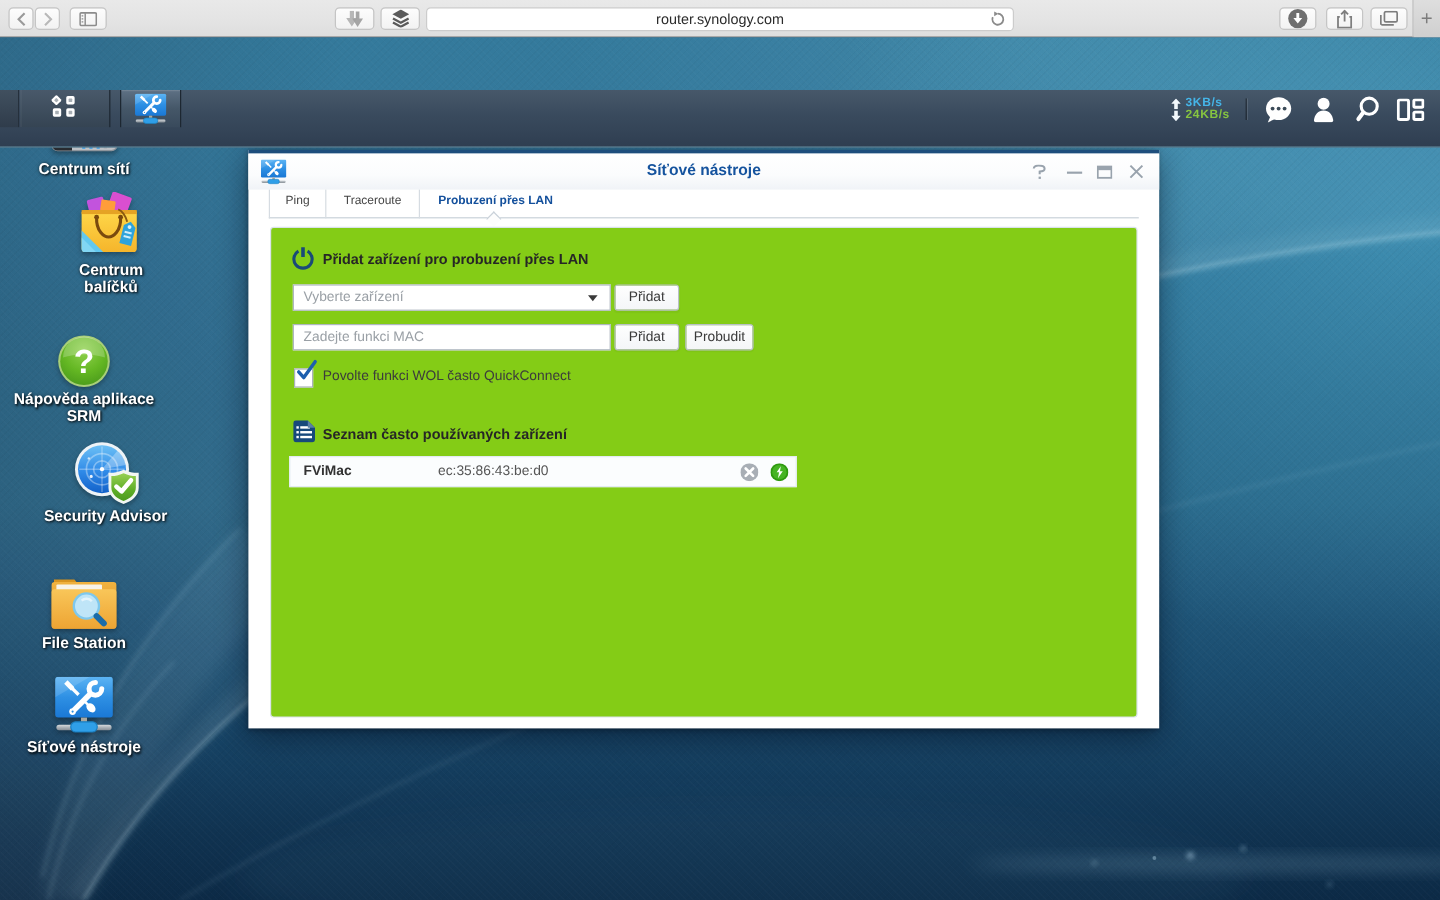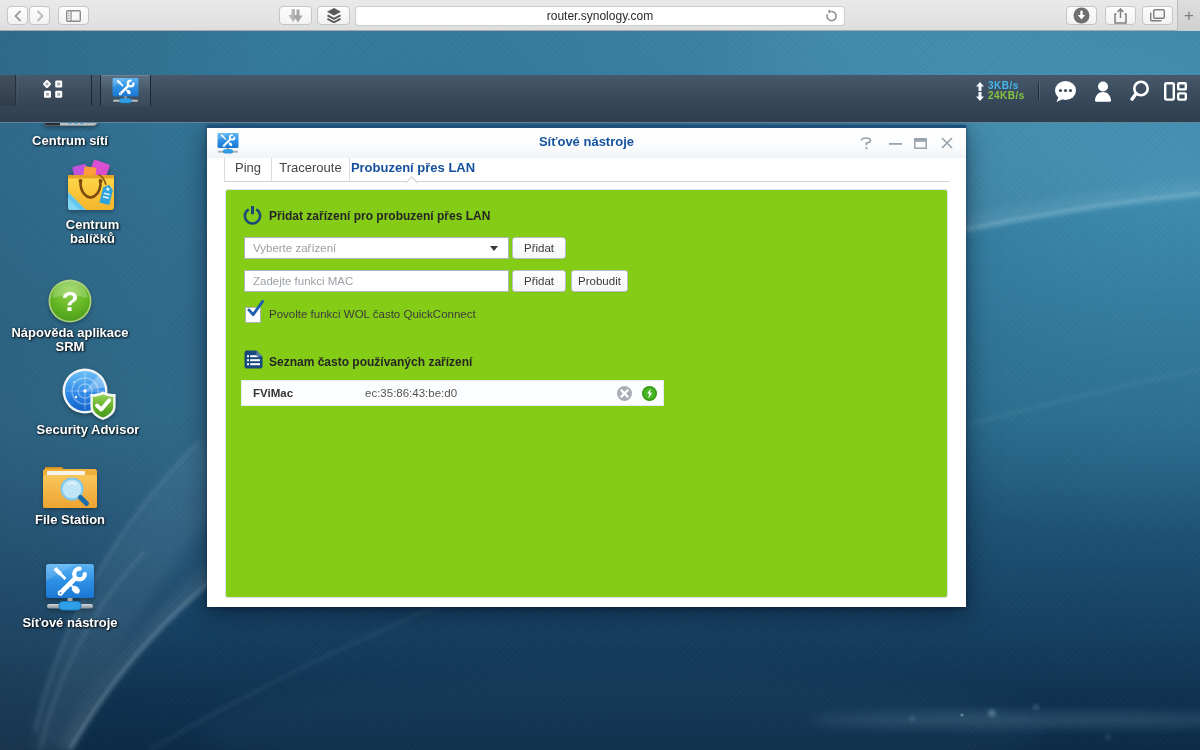--- a/index.html
+++ b/index.html
@@ -62,21 +62,21 @@
   
   #win { position:absolute; left:207px; top:125px; width:759px; height:482px;
     background:#fff; border-top:3px solid #1e4e7c; box-shadow:0 6px 24px rgba(0,10,25,0.5), 0 1px 4px rgba(0,10,25,0.4);
     z-index:30; }
   #titlebar { position:absolute; left:0; top:0; width:100%; height:30px;
     background:linear-gradient(180deg,#ffffff 0%,#fbfcfd 60%,#f0f3f7 100%); }
   #wintitle { position:absolute; left:0; right:0; top:0; height:30px; text-align:center;
     font-size:13px; font-weight:bold; color:#15539e; line-height:28px; }
   .winctl { position:absolute; top:0; height:30px; display:flex; align-items:center; color:#98a2ac; }
   #tabbar { position:absolute; left:17px; top:30px; width:725px; height:24px; border-bottom:1px solid #c9d1d9; }
-  .tab { position:absolute; top:0; height:24px; line-height:20px; text-align:center; font-size:13px; color:#454545; border-left:1px solid #d6dce2; }
+  .tab { position:absolute; top:0; height:24px; line-height:20px; text-align:center; font-size:10px; color:#454545; border-left:1px solid #d6dce2; }
   .tab:last-of-type { border-right:1px solid #d6dce2; }
   .tab.active { color:#14509c; font-weight:bold; }
   #notch { position:absolute; left:183px; top:19.5px; width:9px; height:9px; background:#fdfdfd;
     border-top:1px solid #c9d1d9; border-left:1px solid #c9d1d9; transform:rotate(45deg); }
   #panel { position:absolute; left:18px; top:61px; width:723px; height:409px;
     background:#84cc16; border:1px solid #dae2ea; border-radius:3px; }
 
   .sechead { position:absolute; font-size:12px; font-weight:bold; color:#262626; }
   .field { position:absolute; background:#fff; border:1px solid #aeb7c0; font-size:11.5px; color:#9aa0a6;
     display:flex; align-items:center; padding-left:8px; }
@@ -271,21 +271,21 @@
         <circle cx="23" cy="23" r="1.8" fill="#fff"></circle>
         <circle cx="14" cy="29" r="1.3" fill="#fff" opacity="0.9"></circle>
         <circle cx="31" cy="33" r="1.1" fill="#fff" opacity="0.8"></circle>
         <circle cx="12" cy="14" r="1" fill="#fff" opacity="0.7"></circle>
         <path d="M 41 23.5 C 46 25.7 50.3 26.2 53.6 26 V 38.5 C 53.6 45.5 47.5 49.8 41 52 C 34.5 49.8 28.4 45.5 28.4 38.5 V 26 C 31.7 26.2 36 25.7 41 23.5 Z" fill="#f2f6f2"></path>
         <path d="M 41 26.4 C 45.2 28.3 48.8 28.8 51.2 28.7 V 38.2 C 51.2 43.8 46.3 47.5 41 49.5 C 35.7 47.5 30.8 43.8 30.8 38.2 V 28.7 C 33.2 28.8 36.8 28.3 41 26.4 Z" fill="url(#s-shd)"></path>
         <path d="M 35 37.5 L 39.3 41.5 L 47.2 32.2" fill="none" stroke="#fff" stroke-width="3.8" stroke-linecap="round" stroke-linejoin="round"></path>
       </svg></div>
       <div class="dlabel" style="margin-top:4px;">Security Advisor</div>
     </div>
-    <div class="dicon" style="top:432px;">
+    <div class="dicon" style="top:448px;">
       <div style="height:47px;"><svg width="56" height="47" viewBox="0 0 56 47" style="filter:drop-shadow(0 2px 2px rgba(0,0,0,0.3));">
         <defs>
           <linearGradient id="f-bk" x1="0" y1="0" x2="0" y2="1">
                 <stop offset="0" stop-color="#f0b23f"></stop>
                 <stop offset="1" stop-color="#e1942a"></stop>
               </linearGradient>
           <linearGradient id="f-fr" x1="0" y1="0" x2="0" y2="1">
                 <stop offset="0" stop-color="#f9c659"></stop>
                 <stop offset="1" stop-color="#eda433"></stop>
               </linearGradient>

